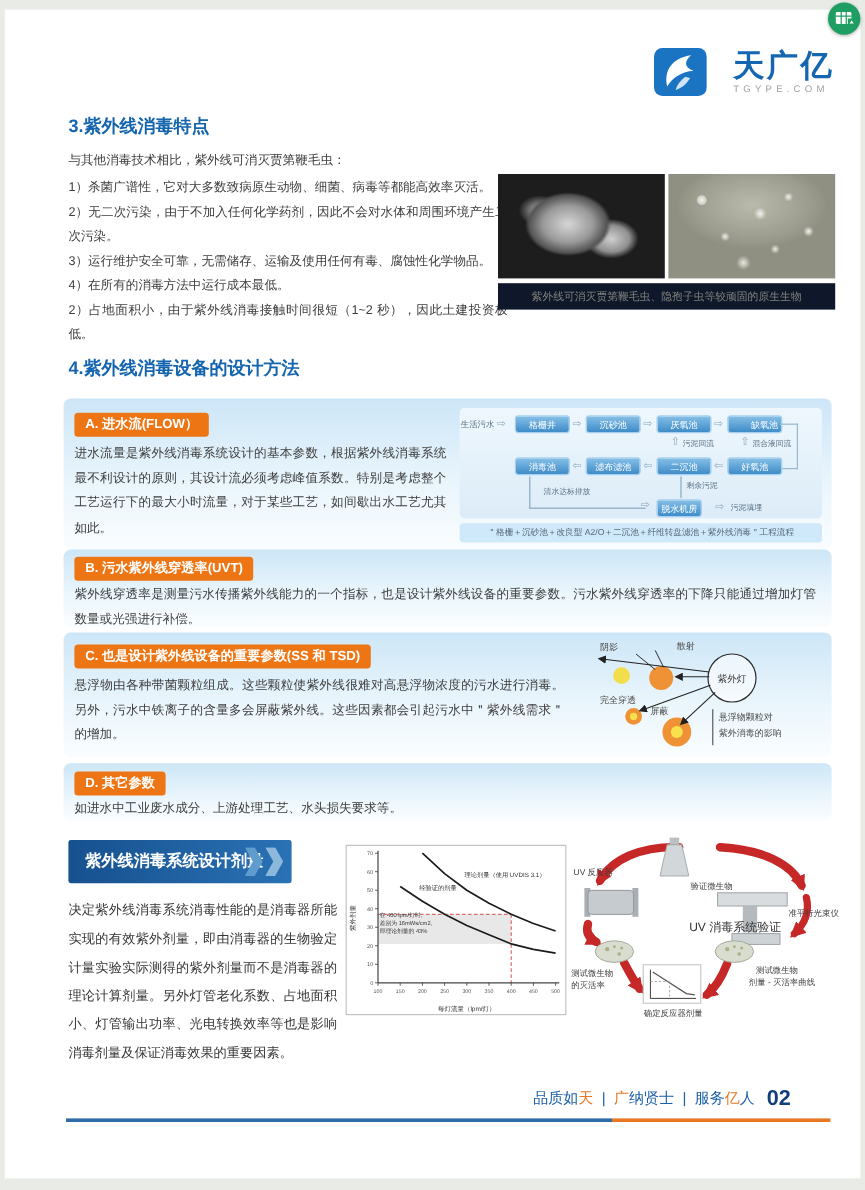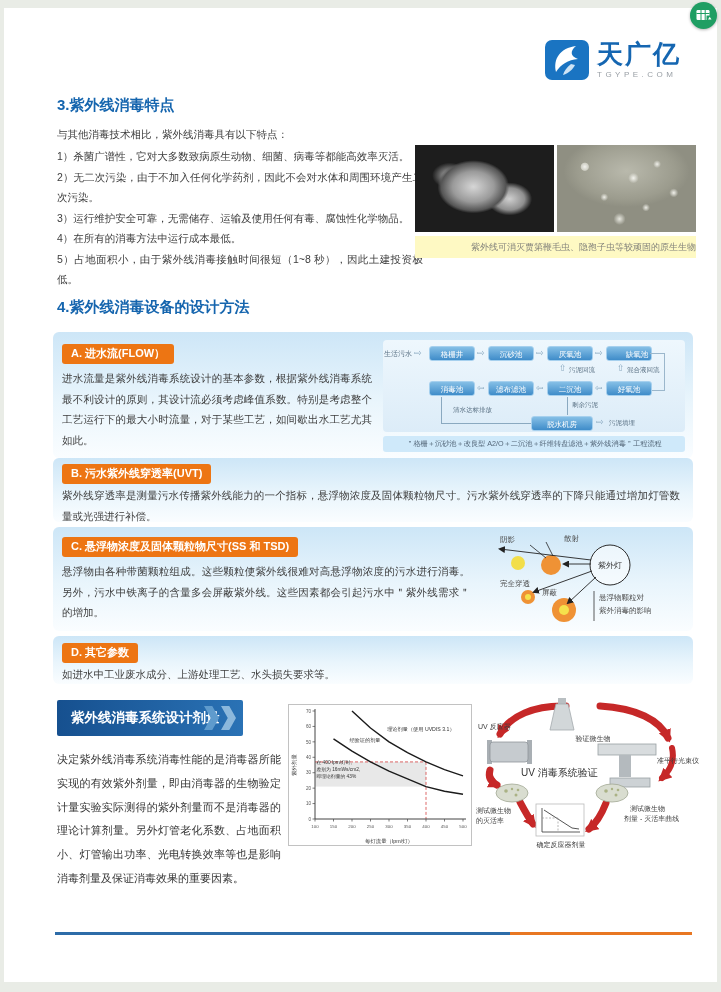--- a/index.html
+++ b/index.html
@@ -3,21 +3,21 @@
 <meta charset="utf-8">
 <style>
   html,body{margin:0;padding:0;}
   body{
     width:721px;height:992px;background:#e9ece6;overflow:hidden;position:relative;
     font-family:"Liberation Sans","DejaVu Sans",sans-serif;
   }
   .page{position:absolute;left:4px;top:8px;width:713px;height:974px;background:#ffffff;}
 
   
-  .logo{position:absolute;left:541px;top:32px;display:flex;align-items:flex-start;}
+  .logo{position:absolute;left:541px;top:32px;display:flex;align-items:flex-start;gap:14px;}
   .logo-icon{width:44px;height:40px;}
   .logo-text{margin-left:8px;}
   .logo-brand{font-size:26px;font-weight:bold;color:#1566b1;letter-spacing:2px;line-height:28px;}
   .logo-domain{font-size:8px;color:#9aa0a6;letter-spacing:3.5px;margin-top:2px;}
 
   
   .ext-btn{position:absolute;left:690px;top:2px;width:27px;height:27px;border-radius:50%;
     background:#1f9e63;box-shadow:0 1px 3px rgba(0,0,0,.3);z-index:50;}
 
   
@@ -36,22 +36,22 @@
   .em2{left:553px;background:
       radial-gradient(circle 6px at 20% 25%, #f2f2ee 0%, #cfcfc4 60%, rgba(0,0,0,0) 75%),
       radial-gradient(circle 5px at 34% 60%, #efefe8 0%, rgba(0,0,0,0) 78%),
       radial-gradient(circle 7px at 55% 38%, #f4f4ee 0%, rgba(0,0,0,0) 75%),
       radial-gradient(circle 5px at 72% 22%, #f0f0ea 0%, rgba(0,0,0,0) 78%),
       radial-gradient(circle 6px at 84% 55%, #f2f2ec 0%, rgba(0,0,0,0) 75%),
       radial-gradient(circle 5px at 64% 72%, #ededE6 0%, rgba(0,0,0,0) 78%),
       radial-gradient(circle 8px at 45% 85%, #e8e8e0 0%, rgba(0,0,0,0) 75%),
       radial-gradient(ellipse 70px 40px at 50% 30%, #b9b9ac 0%, #9c9c8e 70%, rgba(0,0,0,0) 90%),
       #8f8f82;}
-  .em-caption{position:absolute;left:411px;top:228px;width:281px;height:22px;background:#fef9c3;
-    color:#84847c;font-size:9px;line-height:22px;text-align:right;}
+  .em-caption{position:absolute;left:411px;top:228px;width:281px;height:22px;background:#0f172a;
+    color:#84847c;font-size:9px;line-height:22px;text-align:center;}
 
   
   .panel{position:absolute;left:49px;width:640px;border-radius:6px;
     background:linear-gradient(180deg,#cde6f7 0%,#e9f5fc 55%,#fafdff 100%);}
   .badge{position:absolute;background:#ed7513;color:#fff;font-weight:bold;font-size:11px;
     padding:2px 9px 3px 9px;border-radius:3px;white-space:nowrap;}
   .panel .p{position:absolute;}
 
   
   .flow{position:absolute;left:330px;top:8px;width:302px;height:92px;
@@ -88,21 +88,21 @@
   .chev2{right:7px;background:#8cb8dc;}
   .dose-text{position:absolute;left:53px;top:740px;width:224px;font-size:11px;line-height:23.8px;
     color:#353535;text-align:justify;}
 
   .chart-box{position:absolute;left:284px;top:696px;width:184px;height:142px;background:#fff;
     border:1px solid #c2c2c2;box-sizing:border-box;}
 
   
   .valid{position:absolute;left:472px;top:682px;width:232px;height:188px;}
   .vlab{position:absolute;color:#3c3c3c;font-size:7px;white-space:nowrap;}
-  .vcenter{position:absolute;left:45px;top:76px;width:130px;text-align:left;
+  .vcenter{position:absolute;left:45px;top:76px;width:130px;text-align:right;
     font-size:10px;color:#333;}
 
   
   .footer-text{position:absolute;left:0px;top:897px;width:655px;text-align:right;font-size:12.5px;color:#1b5fa8;}
   .footer-text .org{color:#e87722;}
   .footer-text .sep{color:#1b5fa8;margin:0 7px;}
   .footer-text .pagenum{color:#123f7a;font-size:18px;font-weight:bold;margin-left:10px;vertical-align:-2px;}
   .fline{position:absolute;top:924px;height:3px;}
   .fline-blue{left:51px;width:455px;background:#2d6ca8;}
   .fline-orange{left:506px;width:182px;background:#e87722;}
@@ -129,27 +129,27 @@
       <path d="M31 6 C15 8 8 19 11 32 C16 24 23 20 33 19 C25 16 25 11 31 6 Z" fill="#ffffff"></path>
       <path d="M26 24 C22 27 19 31 18 35 C24 33 28 29 30 25 Z" fill="#cfe4f5"></path>
     </svg>
     <div class="logo-text">
       <div class="logo-brand">天广亿</div>
       <div class="logo-domain">TGYPE.COM</div>
     </div>
   </div>
 
   <div class="h-blue" style="left:53px;top:88px;">3.紫外线消毒特点</div>
-  <div class="p intro">与其他消毒技术相比，紫外线消毒具有以下特点：</div>
+  <div class="p intro">与其他消毒技术相比，紫外线可消灭贾第鞭毛虫：</div>
   <div class="list">
     <div class="p">1）杀菌广谱性，它对大多数致病原生动物、细菌、病毒等都能高效率灭活。</div>
     <div class="p">2）无二次污染，由于不加入任何化学药剂，因此不会对水体和周围环境产生二次污染。</div>
     <div class="p">3）运行维护安全可靠，无需储存、运输及使用任何有毒、腐蚀性化学物品。</div>
     <div class="p">4）在所有的消毒方法中运行成本最低。</div>
-    <div class="p">5）占地面积小，由于紫外线消毒接触时间很短（1~8 秒），因此土建投资极低。</div>
+    <div class="p">2）占地面积小，由于紫外线消毒接触时间很短（1~2 秒），因此土建投资极低。</div>
   </div>
   <div class="em em1"></div>
   <div class="em em2"></div>
   <div class="em-caption">紫外线可消灭贾第鞭毛虫、隐孢子虫等较顽固的原生生物</div>
 
   <div class="h-blue" style="left:53px;top:290px;">4.紫外线消毒设备的设计方法</div>
 
   <div class="panel" style="top:324px;height:126px;">
     <div class="badge" style="left:9px;top:12px;">A. 进水流(FLOW）</div>
     <div class="p" style="left:9px;top:36px;width:310px;">进水流量是紫外线消毒系统设计的基本参数，根据紫外线消毒系统最不利设计的原则，其设计流必须考虑峰值系数。特别是考虑整个工艺运行下的最大小时流量，对于某些工艺，如间歇出水工艺尤其如此。</div>
@@ -178,34 +178,34 @@
       <div class="fbox" style="left:164px;top:41px;">二沉池</div>
       <span class="arr arr-l" style="left:212px;top:44px;"></span>
       <div class="fbox" style="left:223px;top:41px;">好氧池</div>
 
       <div class="line-excess"></div>
       <span class="flab" style="left:189px;top:61px;">剩余污泥</span>
       <div class="line-clean"></div>
       <span class="flab" style="left:70px;top:66px;">清水达标排放</span>
       <span class="arr arr-r" style="left:151px;top:76px;"></span>
 
-      <div class="fbox" style="left:148px;top:76px;width:62px;">脱水机房</div>
+      <div class="fbox" style="left:164px;top:76px;width:38px;">脱水机房</div>
       <span class="arr arr-r" style="left:213px;top:78px;"></span>
       <span class="flab" style="left:226px;top:79px;">污泥填埋</span>
     </div>
     <div class="flow-caption">＂格栅＋沉砂池＋改良型 A2/O＋二沉池＋纤维转盘滤池＋紫外线消毒＂工程流程</div>
   </div>
 
   <div class="panel" style="top:450px;height:64px;">
     <div class="badge" style="left:9px;top:6px;">B. 污水紫外线穿透率(UVT)</div>
-    <div class="p" style="left:9px;top:27px;width:618px;">紫外线穿透率是测量污水传播紫外线能力的一个指标，悬浮物浓度及固体颗粒物尺寸。污水紫外线穿透率的下降只能通过增加灯管数量或光强进行补偿。</div>
+    <div class="p" style="left:9px;top:27px;width:618px;">紫外线穿透率是测量污水传播紫外线能力的一个指标，也是设计紫外线设备的重要参数。污水紫外线穿透率的下降只能通过增加灯管数量或光强进行补偿。</div>
   </div>
 
   <div class="panel" style="top:519px;height:104px;">
-    <div class="badge" style="left:9px;top:10px;">C. 悬浮物浓度及固体颗粒物尺寸(SS 和 TSD)</div>
+    <div class="badge" style="left:9px;top:10px;">C. 也是设计紫外线设备的重要参数(SS 和 TSD)</div>
     <div class="p" style="left:9px;top:34px;width:408px;">悬浮物由各种带菌颗粒组成。这些颗粒使紫外线很难对高悬浮物浓度的污水进行消毒。另外，污水中铁离子的含量多会屏蔽紫外线。这些因素都会引起污水中＂紫外线需求＂的增加。</div>
 
     <div class="particles">
       <svg width="210" height="94" viewBox="0 0 210 94">
         <defs>
           <marker id="pa" markerUnits="userSpaceOnUse" markerWidth="7" markerHeight="7" refX="5" refY="3.5" orient="auto">
             <path d="M0,0 L7,3.5 L0,7 Z" fill="#222"></path>
           </marker>
         </defs>
         <circle cx="132" cy="32" r="20" fill="rgba(255,255,255,0.55)" stroke="#2a2a2a" stroke-width="1"></circle>
@@ -345,16 +345,19 @@
     <span class="vlab" style="left:62px;top:44px;width:110px;text-align:center;">验证微生物</span>
     <span class="vlab" style="left:2px;top:32px;">UV 反应器</span>
     <span class="vlab" style="left:181px;top:66px;">准平行光束仪</span>
     <span class="vlab" style="left:0px;top:116px;">测试微生物</span>
     <span class="vlab" style="left:0px;top:126px;">的灭活率</span>
     <span class="vlab" style="left:154px;top:114px;">测试微生物</span>
     <span class="vlab" style="left:148px;top:124px;">剂量 - 灭活率曲线</span>
     <span class="vlab" style="left:40px;top:150px;width:90px;text-align:center;">确定反应器剂量</span>
   </div>
 
+  <div class="footer-text">
+    <span>品质如</span><span class="org">天</span><span class="sep">|</span><span class="org">广</span><span>纳贤士</span><span class="sep">|</span><span>服务</span><span class="org">亿</span><span>人</span><span class="pagenum">02</span>
+  </div>
   <div class="fline fline-blue"></div>
   <div class="fline fline-orange"></div>
 
 </div>
 
 </body></html>

